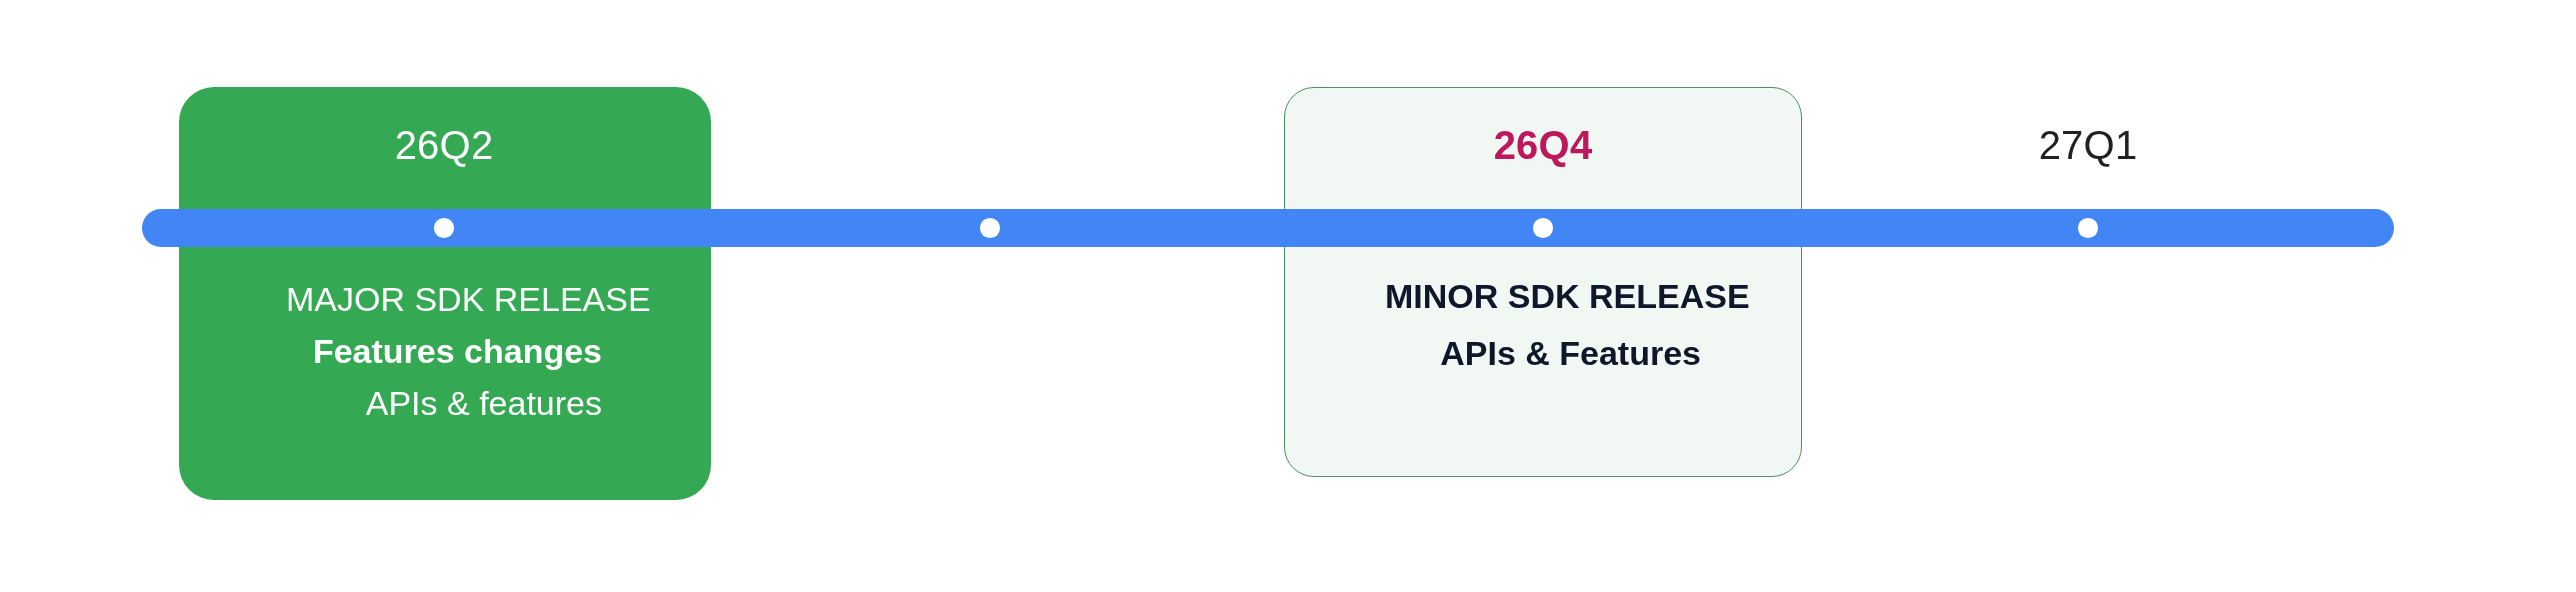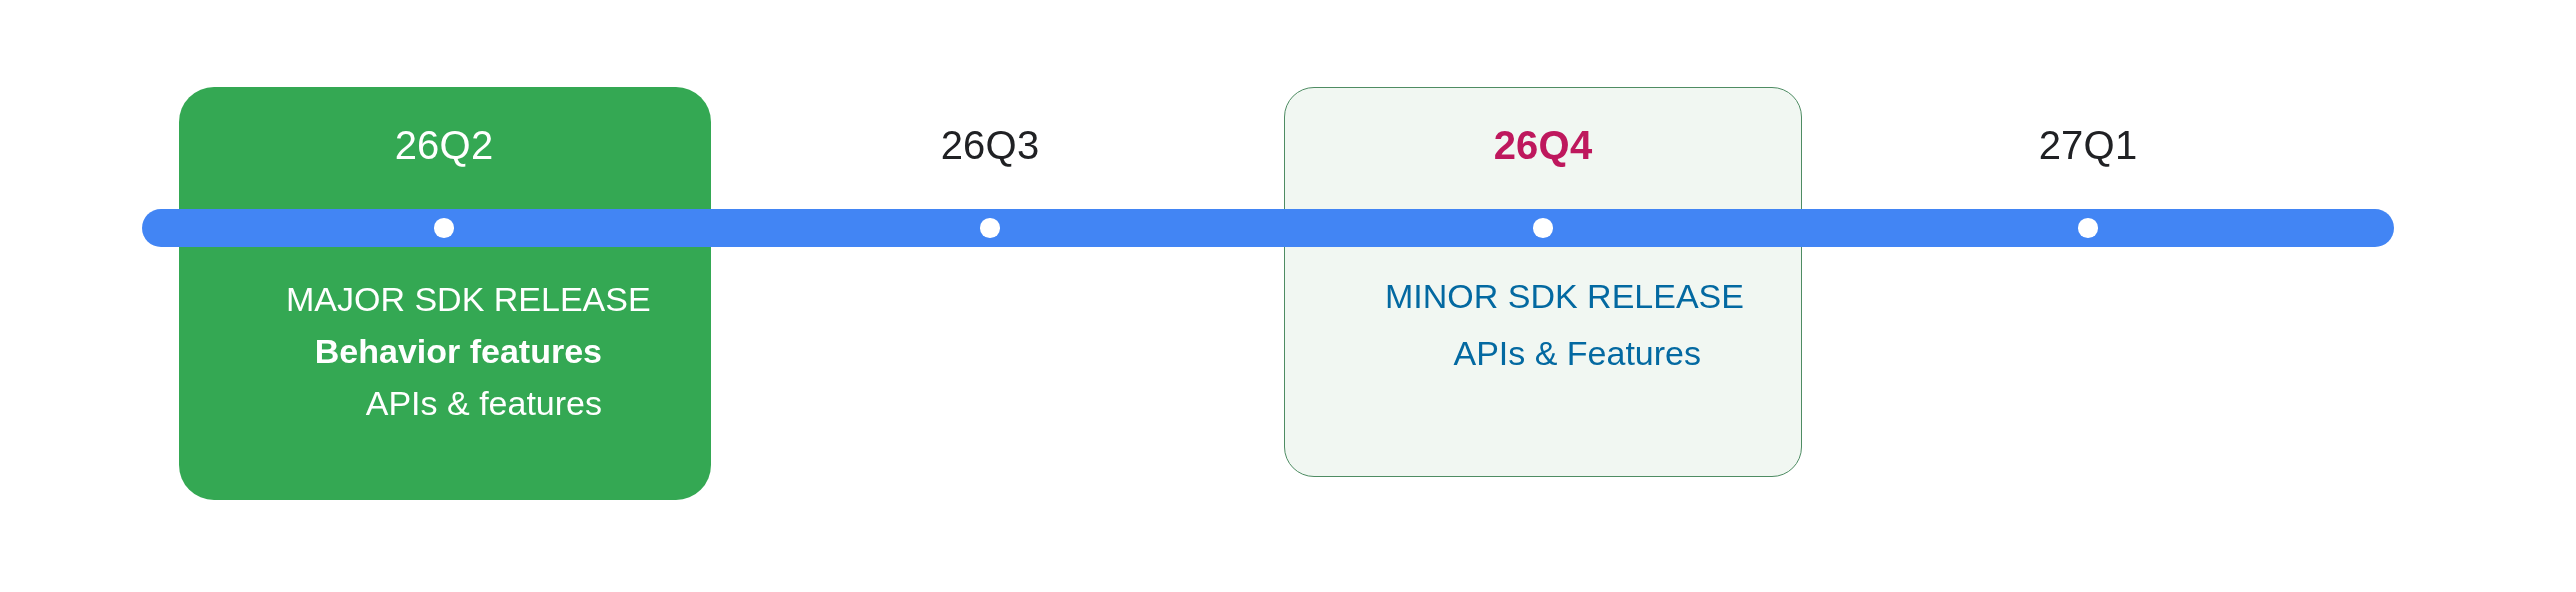--- a/index.html
+++ b/index.html
@@ -121,49 +121,48 @@
   .detail-block.major .detail-line.heading {
     font-weight: 400;
   }
   .detail-block.major .detail-line.strong {
     font-weight: 700;
   }
   .detail-block.major .detail-line.normal {
     font-weight: 400;
   }
   .detail-block.minor .detail-line {
-    color: #0369a1;
-    font-weight: 400;
+    color: #0f172a;
+    font-weight: 700;
     line-height: 57px;
   }
 </style>
 </head>
 <body>
 
 <div id="timeline-root">
 
   <div class="milestone-card card-major"></div>
 
   <div class="milestone-card card-minor"></div>
 
   <div class="rail"></div>
 
   <div class="rail-dot" style="left:444px"></div>
   <div class="rail-dot" style="left:990px"></div>
   <div class="rail-dot" style="left:1543px"></div>
   <div class="rail-dot" style="left:2088px"></div>
 
   <div class="quarter-label on-green" style="left:444px">26Q2</div>
-  <div class="quarter-label plain" style="left:990px">26Q3</div>
   <div class="quarter-label emphasis" style="left:1543px">26Q4</div>
   <div class="quarter-label plain" style="left:2088px">27Q1</div>
 
   <div class="detail-block major" style="left:444px">
     <div class="detail-line heading">MAJOR SDK RELEASE</div>
-    <div class="detail-line strong">Behavior features</div>
+    <div class="detail-line strong">Features changes</div>
     <div class="detail-line normal">APIs &amp; features</div>
   </div>
 
   <div class="detail-block minor" style="left:1543px">
     <div class="detail-line heading">MINOR SDK RELEASE</div>
     <div class="detail-line normal">APIs &amp; Features</div>
   </div>
 
 </div>
 

